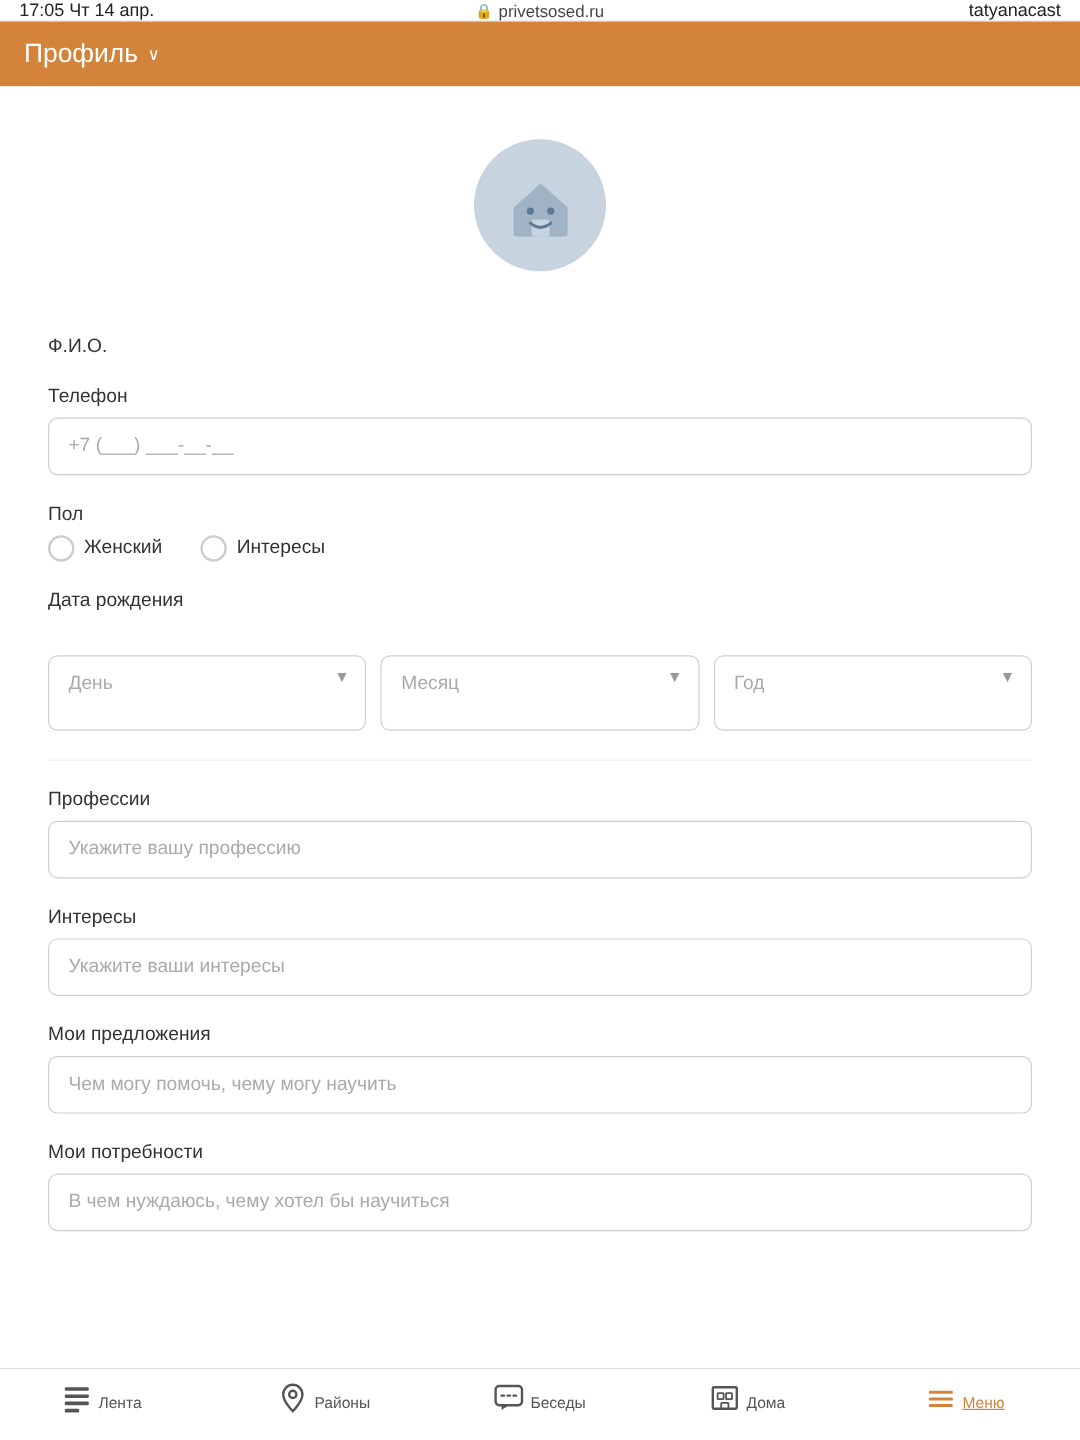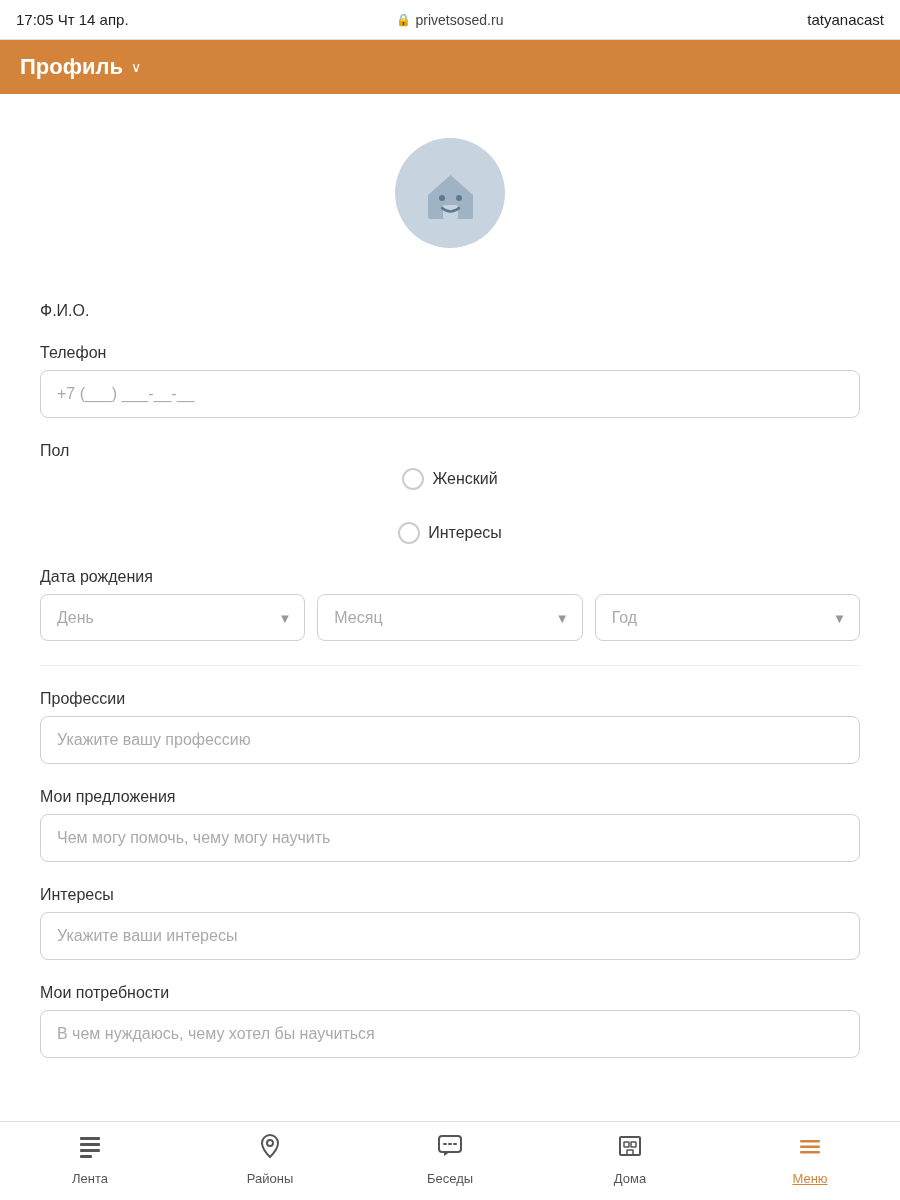--- a/index.html
+++ b/index.html
@@ -11,21 +11,21 @@
       min-height: 1200px;
       position: relative;
     }
 
     
     .status-bar {
       background: #fff;
       display: flex;
       justify-content: space-between;
       align-items: center;
-      padding: 11px 16px;
+      padding: 0 16px;
       font-size: 15px;
       color: #222;
       border-bottom: 1px solid #e0e0e0;
     }
     .status-bar-center {
       position: absolute;
       left: 50%;
       transform: translateX(-50%);
       font-size: 14px;
       color: #444;
@@ -42,21 +42,21 @@
     .app-header {
       background: #d4843a;
       padding: 14px 20px;
       display: flex;
       align-items: center;
       gap: 8px;
     }
     .app-header-title {
       color: #fff;
       font-size: 22px;
-      font-weight: 700;
+      font-weight: 400;
     }
     .chevron-icon {
       color: #fff;
       font-size: 14px;
     }
 
     
     .content {
       background: #fff;
       padding: 24px 40px 120px 40px;
@@ -103,23 +103,21 @@
       background: #fff;
     }
     .field-input::placeholder {
       color: #aaa;
     }
 
     
     .gender-options {
       display: flex;
       gap: 32px;
-      align-items: center;
       margin-top: 8px;
-      flex-direction: column;
     }
     .gender-option {
       display: flex;
       align-items: center;
       gap: 8px;
       font-size: 16px;
       color: #333;
       cursor: pointer;
     }
     .radio-circle {
@@ -138,28 +136,29 @@
       margin-top: 8px;
     }
     .date-select-wrapper {
       flex: 1;
       position: relative;
     }
     .date-select-wrapper select {
       width: 100%;
       border: 1.5px solid #d0d0d0;
       border-radius: 8px;
-      padding: 14px 36px 14px 16px;
+      padding: 14px 36px 30px 16px;
       font-size: 16px;
       color: #aaa;
       background: #fff;
       appearance: none;
       -webkit-appearance: none;
       outline: none;
       cursor: pointer;
+      margin-top: 28px;
     }
     .date-chevron {
       position: absolute;
       right: 14px;
       top: 50%;
       transform: translateY(-50%);
       pointer-events: none;
       color: #999;
       font-size: 13px;
     }
@@ -173,21 +172,21 @@
       background: #fff;
       border-top: 1px solid #e0e0e0;
       display: flex;
       justify-content: space-around;
       align-items: center;
       padding: 10px 0 14px 0;
       z-index: 100;
     }
     .nav-item {
       display: flex;
-      flex-direction: column;
+      flex-direction: row;
       align-items: center;
       gap: 4px;
       cursor: pointer;
       min-width: 80px;
     }
     .nav-icon {
       font-size: 26px;
       color: #555;
     }
     .nav-label {
@@ -295,27 +294,27 @@
   </div>
 
   <div class="field-divider"></div>
 
   <div class="field-group">
     <div class="field-label">Профессии</div>
     <input class="field-input" type="text" placeholder="Укажите вашу профессию" style="">
   </div>
 
   <div class="field-group">
+    <div class="field-label">Интересы</div>
+    <input class="field-input" type="text" placeholder="Укажите ваши интересы" style="">
+  </div>
+
+  <div class="field-group">
     <div class="field-label">Мои предложения</div>
     <input class="field-input" type="text" placeholder="Чем могу помочь, чему могу научить" style="">
-  </div>
-
-  <div class="field-group">
-    <div class="field-label">Интересы</div>
-    <input class="field-input" type="text" placeholder="Укажите ваши интересы" style="">
   </div>
 
   <div class="field-group">
     <div class="field-label">Мои потребности</div>
     <input class="field-input" type="text" placeholder="В чем нуждаюсь, чему хотел бы научиться" style="">
   </div>
 
 </div>
 
 <div class="bottom-nav">

